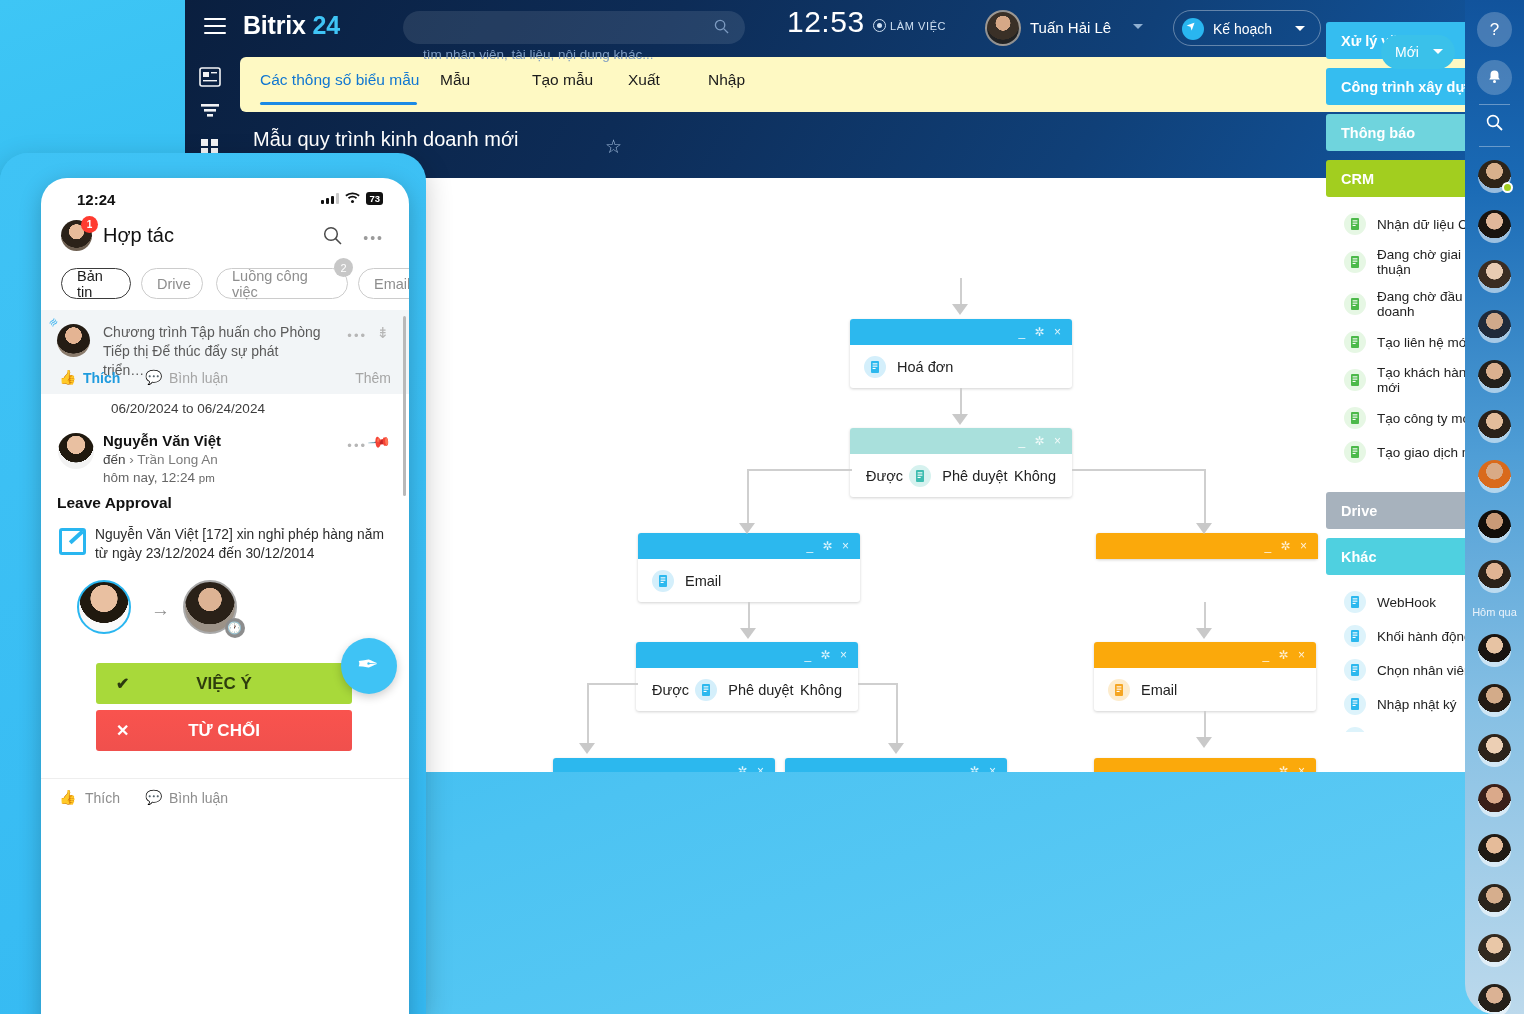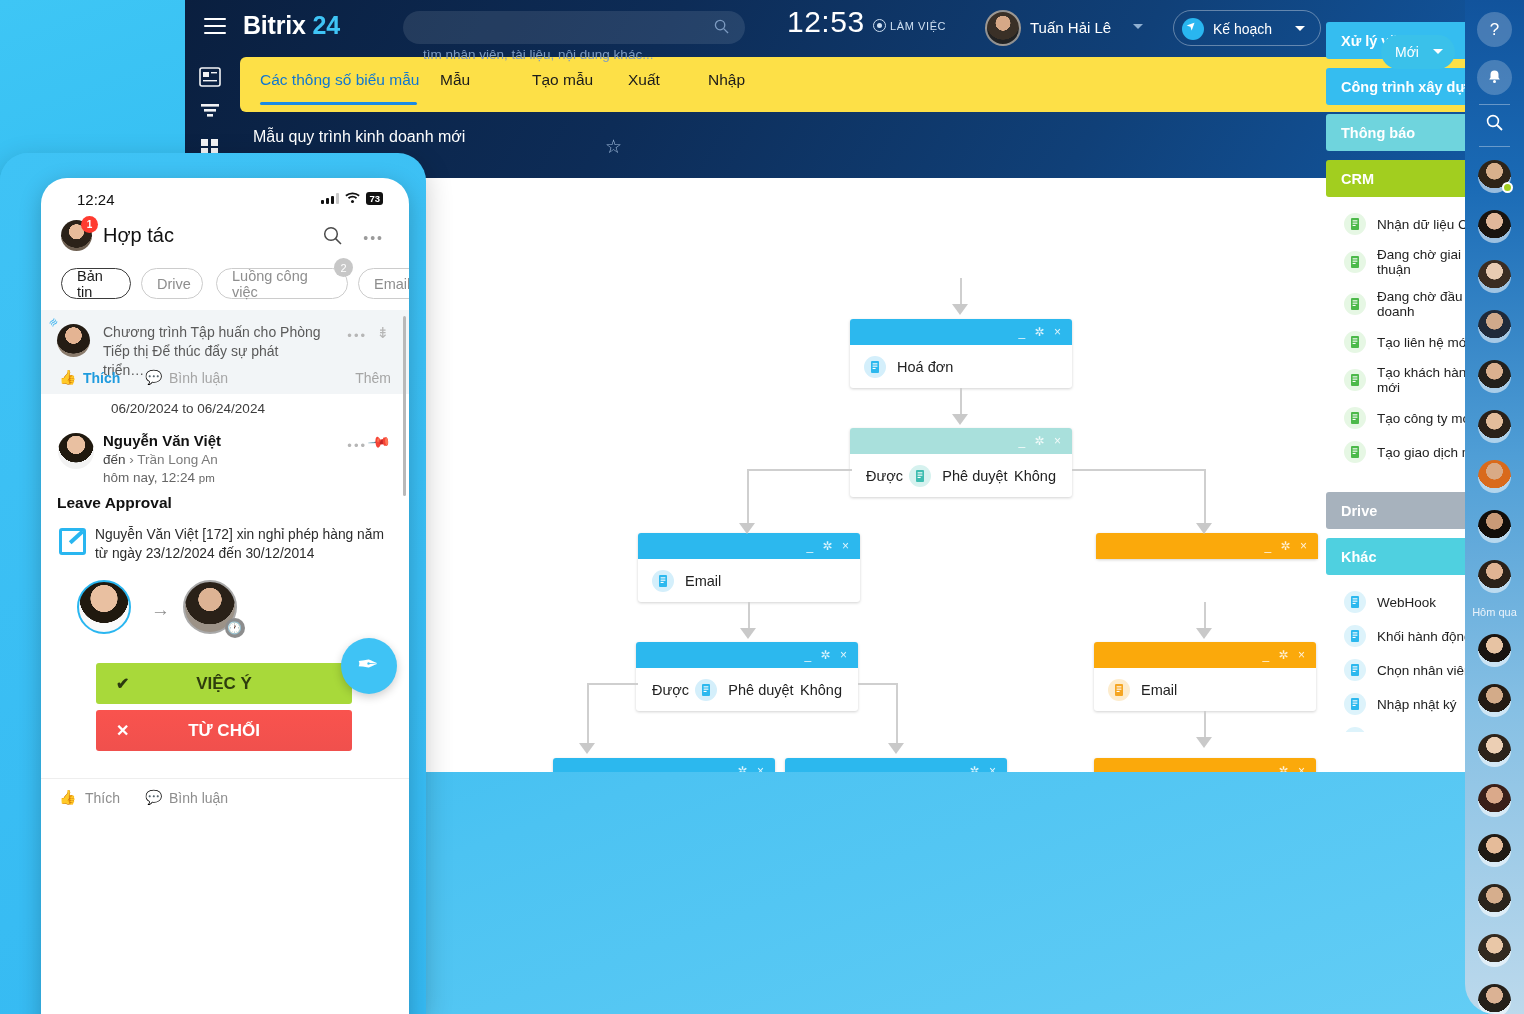--- a/index.html
+++ b/index.html
@@ -65,28 +65,28 @@
   .caret{ width:0;height:0;border-left:5px solid transparent;border-right:5px solid transparent;border-top:5px solid #fff;}
   .caret.dim{ border-top-color:#8fb0d2;}
 
   
   #left-rail{ position:absolute; left:0; top:57px; width:52px; height:180px; z-index:6;}
   .rail-ic{ position:absolute; left:14px; width:22px;height:20px; opacity:.95;}
 
   
   #tabcard{
     position:absolute; left:55px; top:57px; width:1262px; height:55px;
-    background:#fde047; border-radius:6px; z-index:5;
+    background:#fef9c3; border-radius:6px; z-index:5;
   }
   .tab{ position:absolute; top:14px; font-size:15.5px; color:#1b1b1b; cursor:pointer; white-space:nowrap;}
   .tab.active{ color:#1177d1; }
   #tab-underline{ position:absolute; left:20px; top:45px; width:157px; height:2.5px; background:#1b8ae5; border-radius:2px;}
 
   
-  #page-title{ position:absolute; left:68px; top:128px; font-size:16px; color:#fff; font-weight:400; z-index:5;}
+  #page-title{ position:absolute; left:68px; top:128px; font-size:20px; color:#fff; font-weight:400; z-index:5;}
   #fav-star{ position:absolute; left:420px; top:135px; font-size:19px; color:#9fbada; z-index:5; cursor:pointer;}
 
   
   #canvas{
     position:absolute; left:68px; top:178px; width:1262px; height:730px;
     background:#fff; border-radius:5px; z-index:4; overflow:hidden;
   }
 
   
   .node{ position:absolute; background:#fff; border-radius:3px;
@@ -150,21 +150,21 @@
     background:linear-gradient(150deg,#3fc3f5,#35b9f2);
     border-radius:28px 28px 0 0;
     box-shadow:0 8px 28px rgba(0,0,0,.20);
     z-index:9;
   }
   #phone{
     position:absolute; left:41px; top:25px; width:368px; height:941px;
     background:#fff; border-radius:26px; overflow:hidden;
     box-shadow:0 6px 22px rgba(0,0,0,.22);
   }
-  #ph-time{ position:absolute; left:36px; top:13px; font-size:15px; font-weight:normal; color:#111;}
+  #ph-time{ position:absolute; left:36px; top:13px; font-size:15px; font-weight:bold; color:#111;}
   #ph-status{ position:absolute; right:26px; top:13px; display:flex; align-items:center; gap:6px;}
   .bars{ display:flex; align-items:flex-end; gap:2px; height:11px;}
   .bars i{ width:3px; background:#111; border-radius:1px;}
   #wifi{ font-size:13px; color:#111;}
   #batt{ background:#111; color:#fff; font-size:9.5px; font-weight:bold; border-radius:3px; padding:1px 3px;}
 
   #ph-avatar{ position:absolute; left:20px; top:42px; width:31px;height:31px;border-radius:50%;
     background:radial-gradient(circle at 50% 38%, #e7bb9a 0 30%, #2b2219 31% 64%, #6d5f51 65%);}
   #ph-badge{ position:absolute; left:40px; top:38px; width:17px;height:17px;border-radius:50%;background:#ff3b30;
     color:#fff; font-size:10px; font-weight:bold; display:flex;align-items:center;justify-content:center;}

